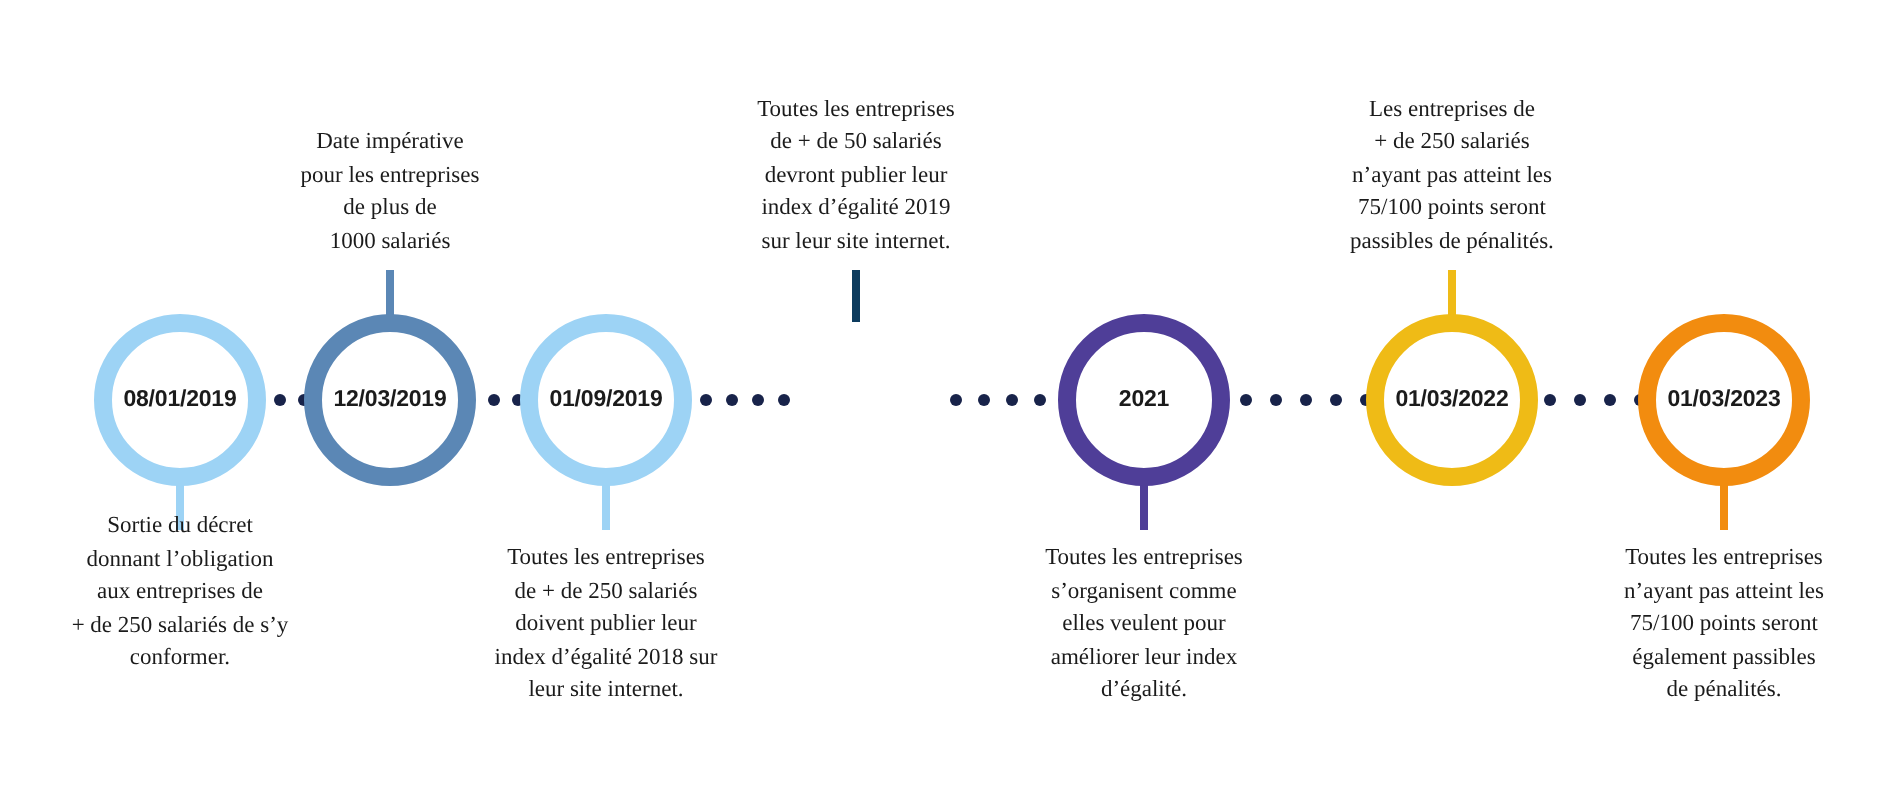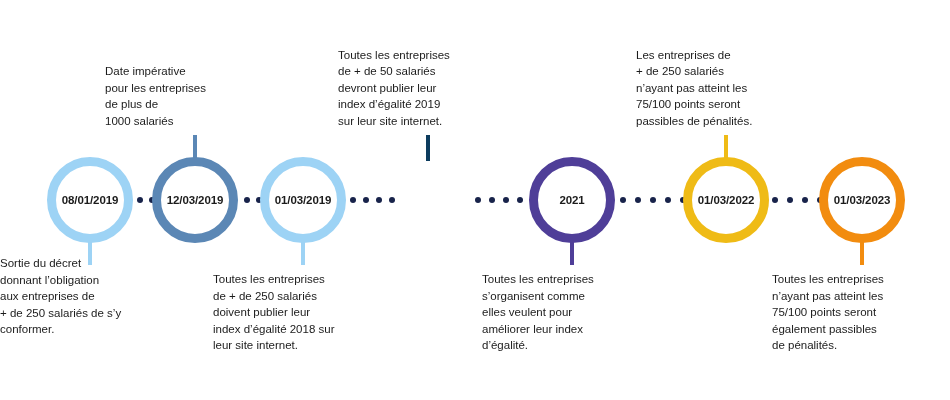--- a/index.html
+++ b/index.html
@@ -52,25 +52,26 @@
   .stem {
     position: absolute;
     width: 4px;
     transform: translateX(-50%);
   }
 
   
   .caption {
     position: absolute;
     transform: translateX(-50%);
-    text-align: left;
+    text-align: center;
     font-size: 11.5px;
     line-height: 16.5px;
     color: #1b1b1b;
     white-space: pre-line;
+    font-family: Liberation Serif, serif;
   }
   .caption-above { }
   .caption-below { }
 </style>
 </head>
 <body>
 
 <div id="timeline-root">
 
 <div class="dot" style="left: 140px; top: 200px; background: rgb(24, 35, 74);"></div>
@@ -108,21 +109,21 @@
     <div class="stem" style="left: 195px; background: rgb(91, 135, 181); top: 135px; height: 26px;"></div>
     <div class="node" style="left: 195px; top: 200px; width: 86px; height: 86px; border: 9px solid rgb(91, 135, 181);">
       <span class="node-label">12/03/2019</span>
     </div>
     <div class="caption caption-above" style="left: 195px; width: 180px; bottom: 271px;">Date impérative
 pour les entreprises
 de plus de
 1000 salariés</div>
     <div class="stem" style="left: 303px; background: rgb(157, 211, 245); top: 239px; height: 26px;"></div>
     <div class="node" style="left: 303px; top: 200px; width: 86px; height: 86px; border: 9px solid rgb(157, 211, 245);">
-      <span class="node-label">01/03/2019</span>
+      <span class="node-label">01/09/2019</span>
     </div>
     <div class="caption caption-below" style="left: 303px; width: 180px; top: 271px;">Toutes les entreprises
 de + de 250 salariés
 doivent publier leur
 index d’égalité 2018 sur
 leur site internet.</div>
     <div class="stem" style="left: 428px; background: rgb(13, 60, 94); top: 135px; height: 26px;"></div>
     <div class="caption caption-above" style="left: 428px; width: 180px; bottom: 271px;">Toutes les entreprises
 de + de 50 salariés
 devront publier leur

